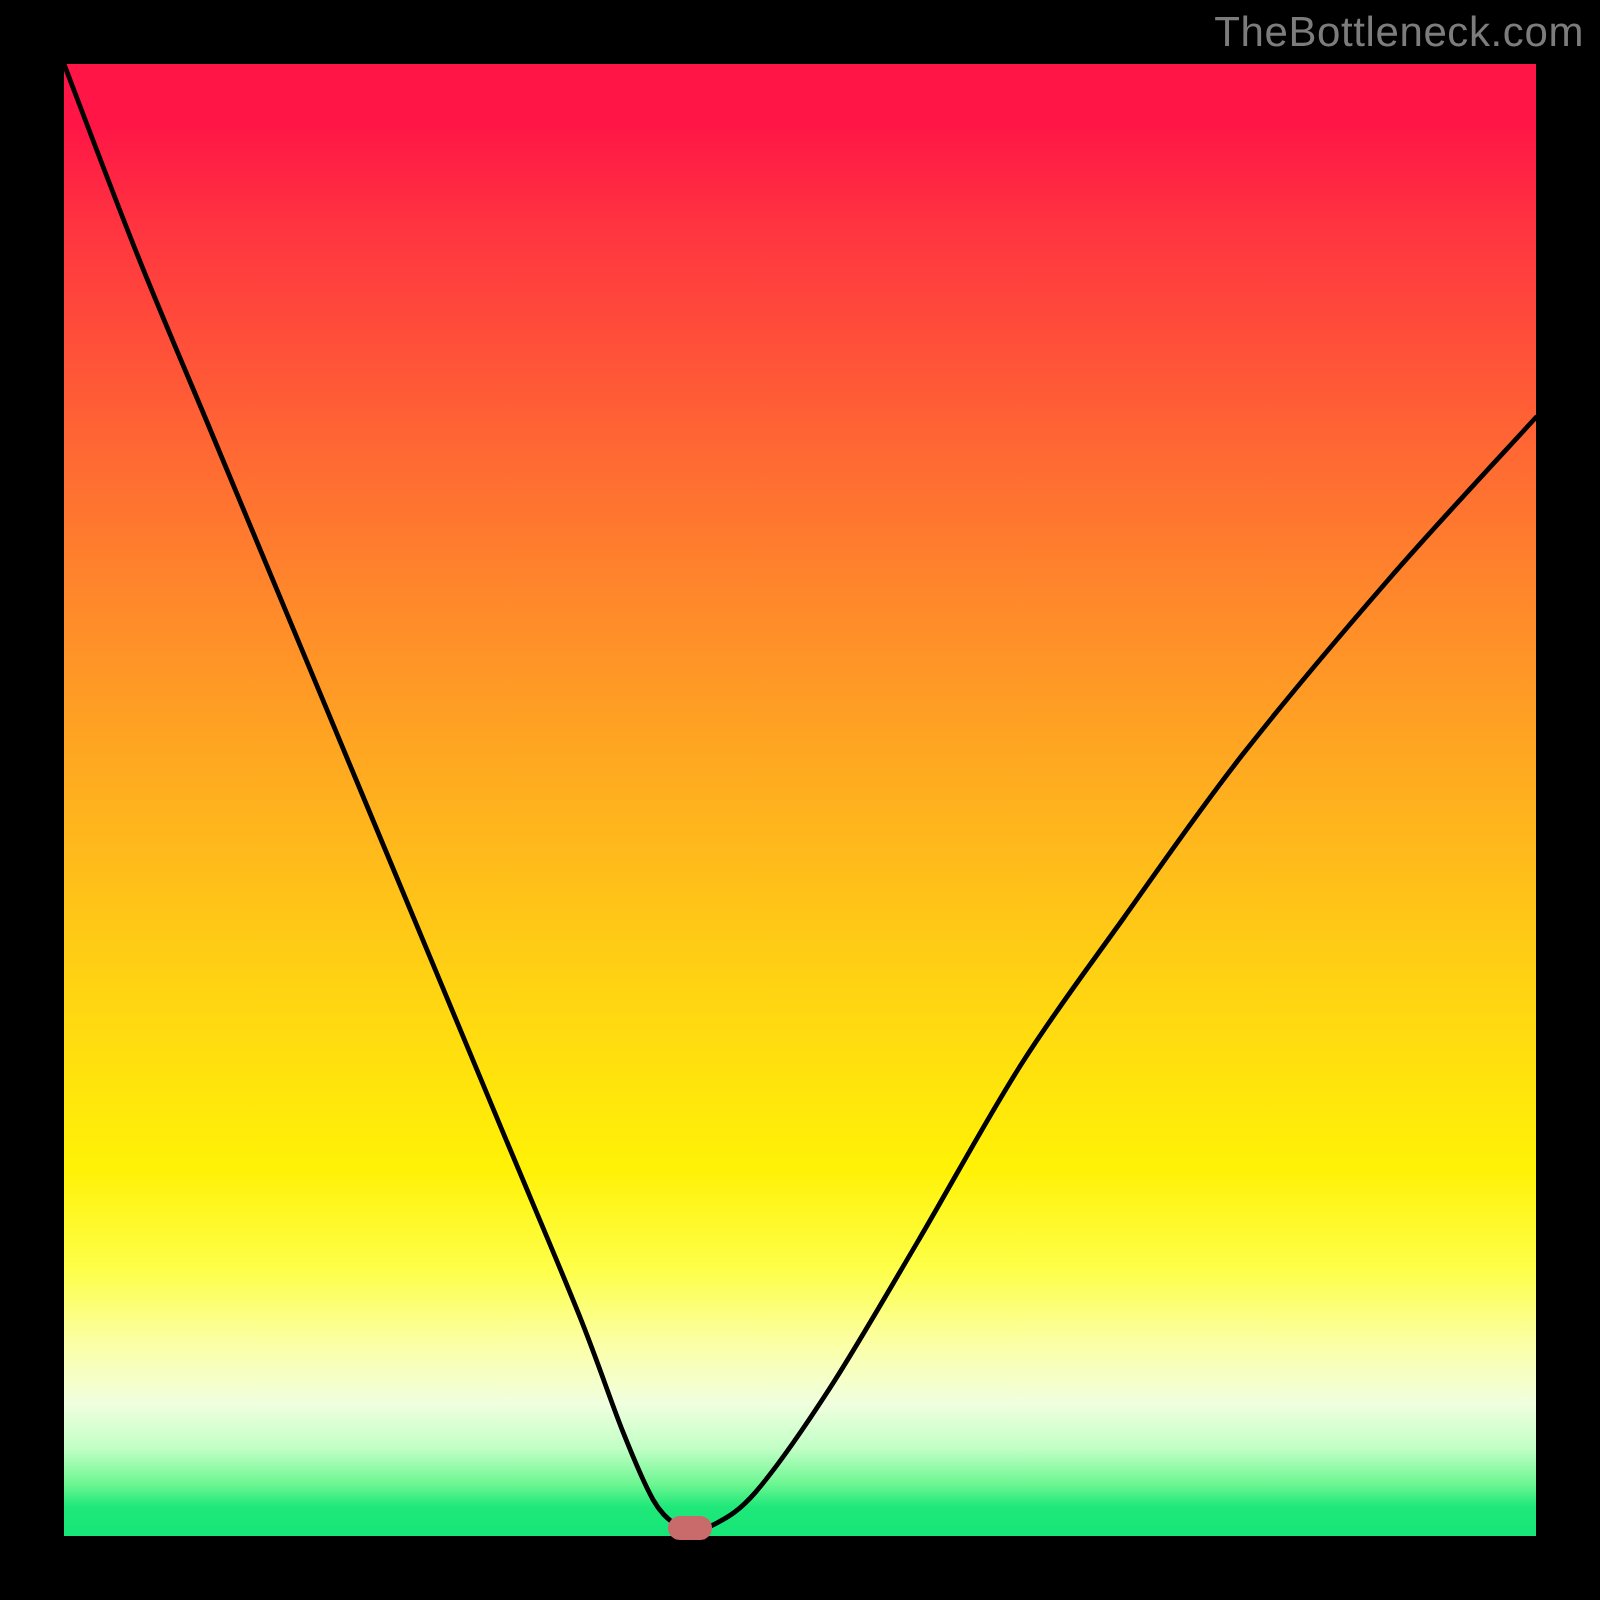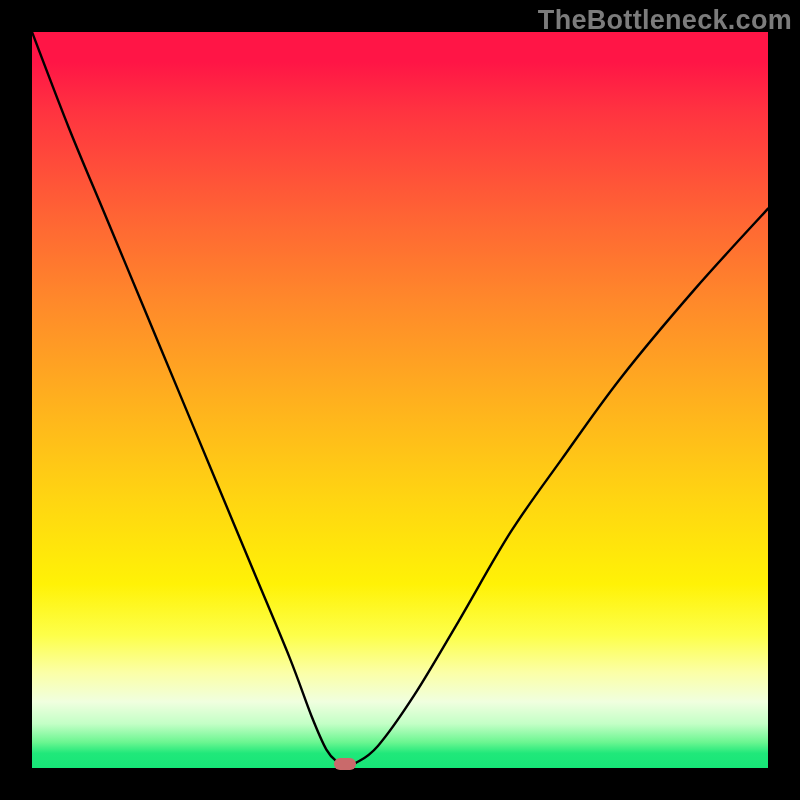--- a/index.html
+++ b/index.html
@@ -17,22 +17,22 @@
     top: 0;
     width: 800px;
     height: 800px;
     background: #000;
   }
   .watermark {
     position: absolute;
     top: 5px;
     right: 8px;
     color: #7c7c7c;
-    font-size: 27px;
-    font-weight: 700;
+    font-size: 21px;
+    font-weight: 400;
     letter-spacing: 0.3px;
   }
   .plot {
     position: absolute;
     left: 32px;
     top: 32px;
     width: 736px;
     height: 736px;
   }
   .gradient-bg {

